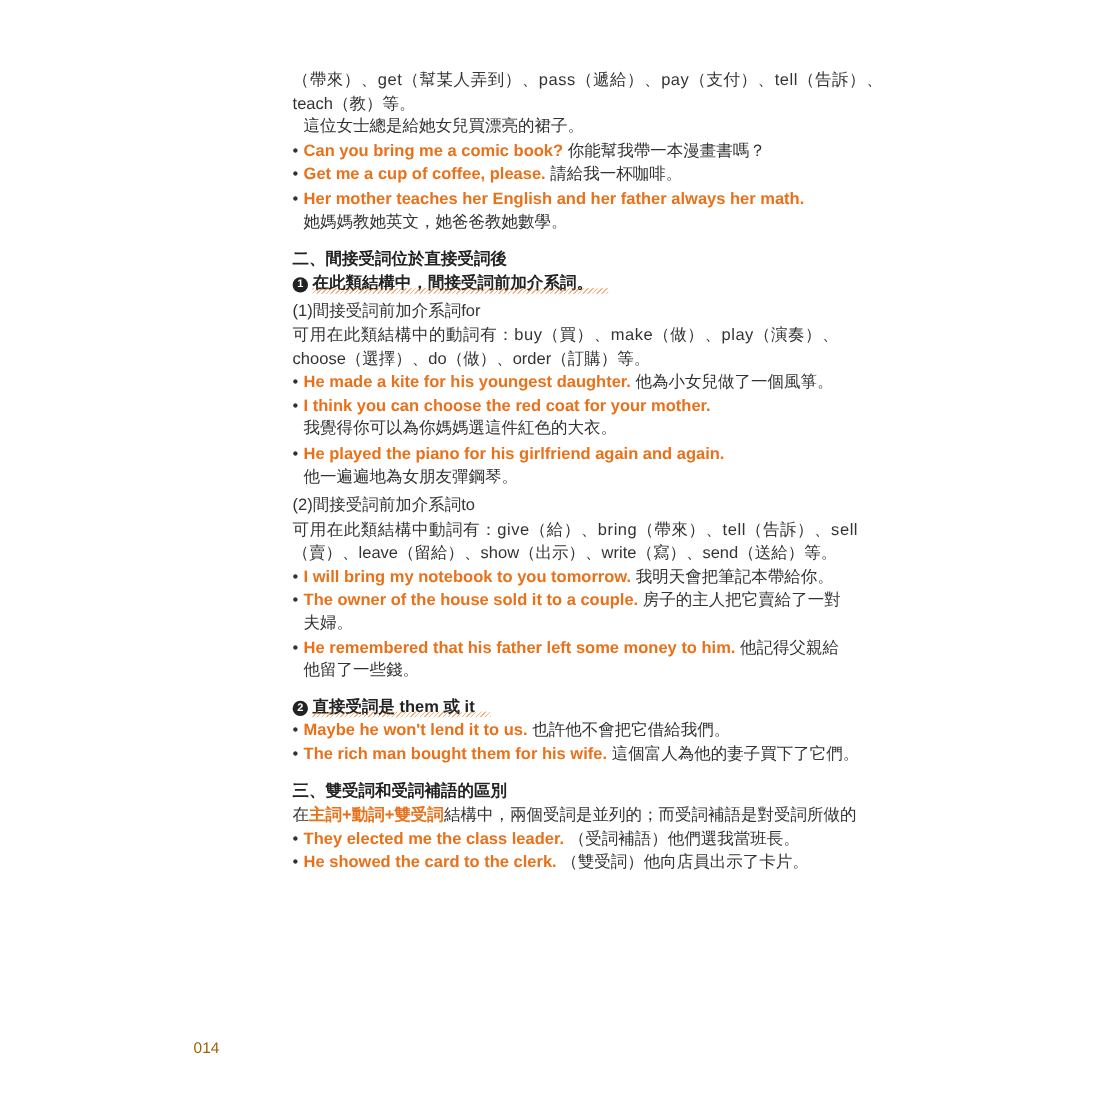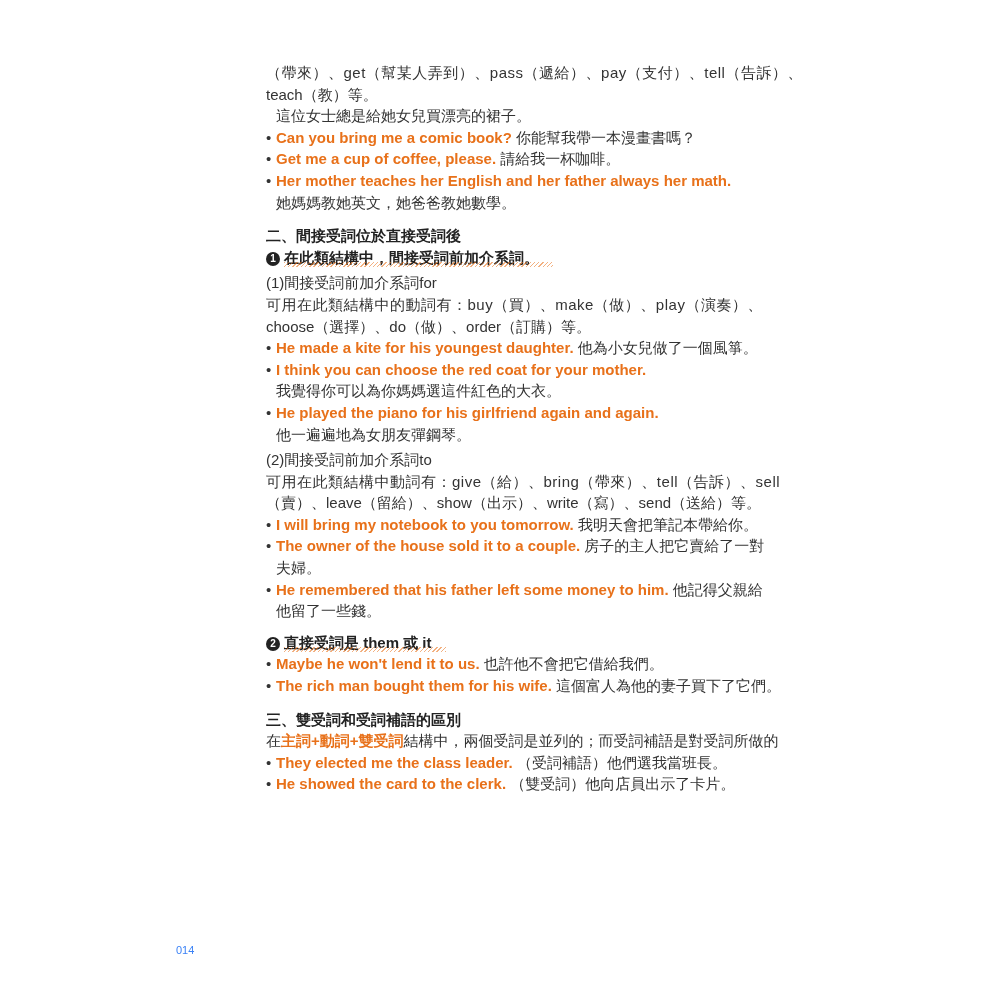--- a/index.html
+++ b/index.html
@@ -6,41 +6,41 @@
   body {
     width: 1000px; height: 1000px; position: relative; overflow: hidden;
     font-family: "Liberation Sans", "DejaVu Sans", sans-serif;
     color: #333333;
   }
   .page { position: absolute; left: 218px; top: 62px; width: 570px; font-size: 15px; line-height: 21.6px; margin-left: 48px; }
   .line { white-space: nowrap; }
   .en { color: var(--accent); font-weight: bold; }
   .zh { color: #333333; }
   .bullet { display: inline-block; width: 10px; color: #333; }
-  .indent { padding-left: 10px; }
+  .indent { padding-left: 10px; font-family: Liberation Mono, monospace; }
   .spaced { letter-spacing: 0.5px; }
   .heading { font-weight: bold; color: #222; }
   .gap { height: 12px; }
   .subhead {
     display: inline-block; font-weight: bold; color: #222; position: relative;
   }
   .subhead .hl {
     position: relative; display: inline-block; padding-right: 14px;
   }
   .subhead .hl::after {
     content: ""; position: absolute; left: 18px; right: 0; bottom: 1px; height: 5px;
     background: repeating-linear-gradient(135deg, rgba(232,113,26,0.55) 0 1px, transparent 1px 3px);
   }
   .num-circle {
     display: inline-block; width: 14px; height: 14px; border-radius: 50%;
     background: #222; color: #fff; font-size: 10px; line-height: 14px; text-align: center;
     vertical-align: 1px; margin-right: 4px; font-weight: bold;
   }
   .hl-inline { color: var(--accent); font-weight: bold; }
-  .page-number { position: absolute; left: 176px; top: 944px; font-size: 11px; color: #3b82f6; }
+  .page-number { position: absolute; left: 176px; top: 944px; font-size: 14px; color: #a16207; }
 </style>
 </head>
 <body style="--accent:#e8711a;">
 
 <div class="page">
 
   <div class="line spaced">（帶來）、get（幫某人弄到）、pass（遞給）、pay（支付）、tell（告訴）、</div>
   <div class="line">teach（教）等。</div>
 
   <div>

